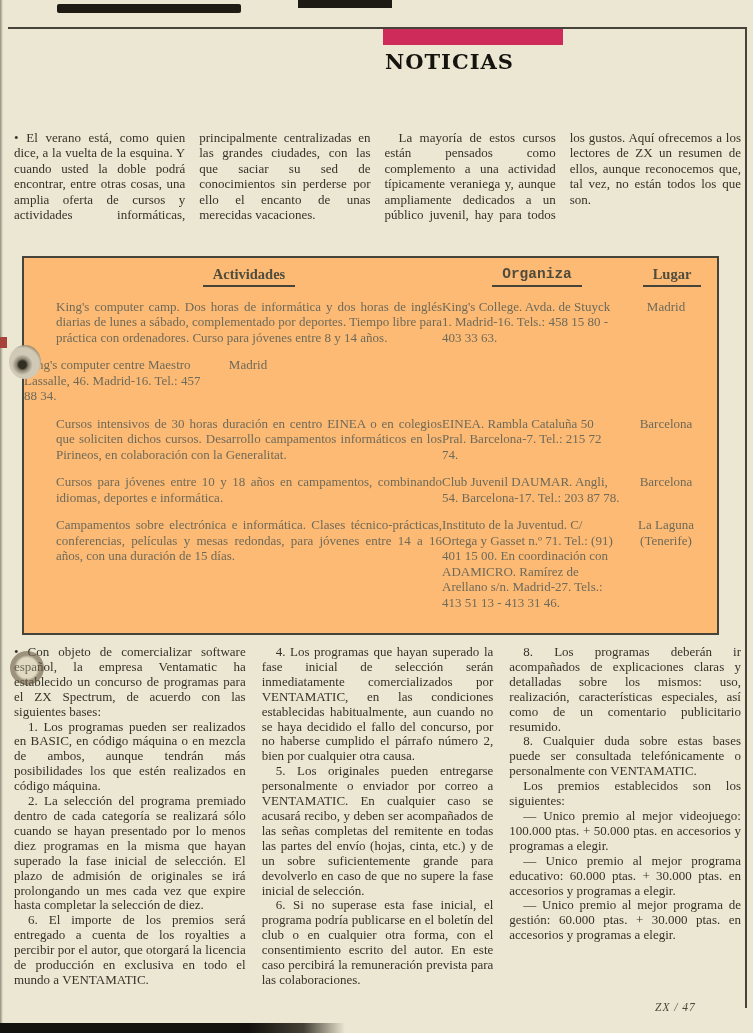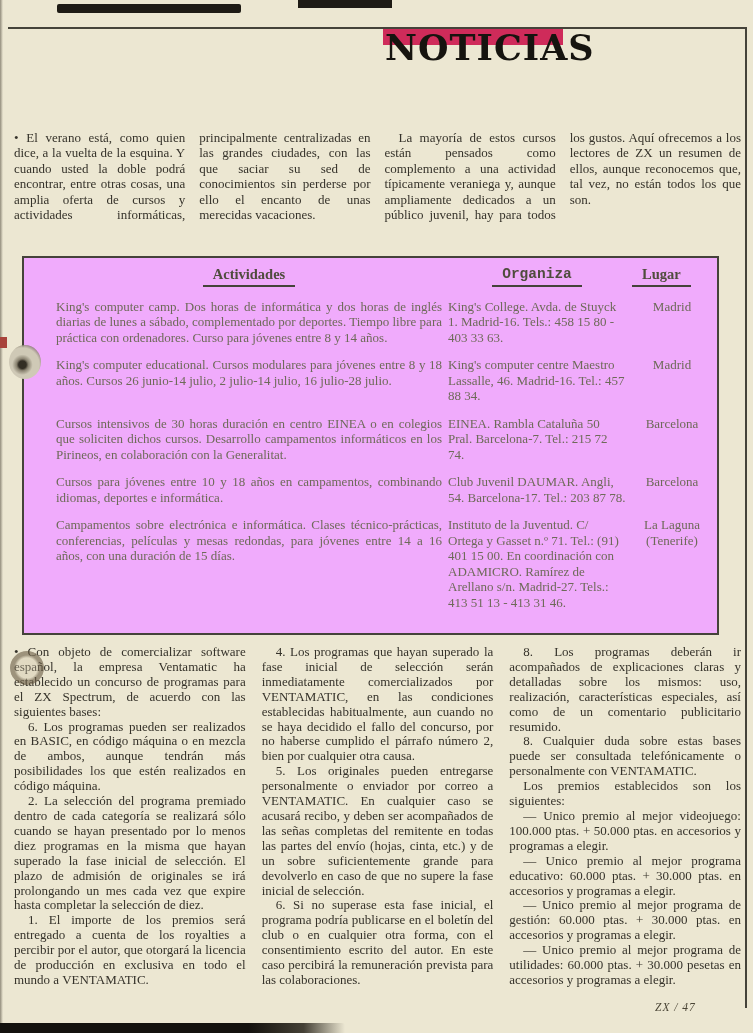--- a/index.html
+++ b/index.html
@@ -11,51 +11,51 @@
   }
   .abs{position:absolute;}
   
   .left-scan-edge{left:0;top:0;width:3px;height:1033px;
     background:linear-gradient(90deg,rgba(70,64,52,.55),rgba(70,64,52,0));}
   .top-mark-left{left:57px;top:4px;width:184px;height:9px;background:#1e1b15;border-radius:2px;}
   .top-mark-right{left:298px;top:0;width:94px;height:8px;background:#1e1b15;}
   .top-rule{left:8px;top:27px;width:739px;height:2px;background:#45433a;}
   .right-rule{left:745px;top:27px;width:2px;height:981px;background:#45433a;}
   .accent-bar{left:383px;top:29px;width:180px;height:16px;background:#cf2b5a;}
-  .masthead{left:385px;top:33px;
+  .masthead{left:385px;top:47px;
     font-family:"DejaVu Serif","Liberation Serif",serif;
-    font-weight:bold;font-size:35px;line-height:30px;letter-spacing:1px;color:#16140f;}
+    font-weight:bold;font-size:21px;line-height:30px;letter-spacing:1px;color:#16140f;}
   .bottom-scan-edge{left:0;top:1023px;width:345px;height:10px;
     background:linear-gradient(90deg,#14120e 0%,#14120e 72%,#444035 88%,rgba(68,64,53,0) 100%);
     border-radius:0 3px 0 0;}
   .red-edge-mark{left:0;top:337px;width:7px;height:11px;background:#a8433b;}
   .hole-punch{left:9px;top:345px;width:32px;height:34px;border-radius:50%;
     background:radial-gradient(circle at 42% 58%, #332e24 0 14%, #8a8371 22%, #cfc9b6 38% 62%, rgba(120,113,94,.75) 76%, rgba(120,113,94,0) 86%);}
   .coffee-stain{left:10px;top:651px;width:34px;height:34px;border-radius:50%;
     background:radial-gradient(circle, rgba(205,193,165,.35) 0 42%, rgba(104,90,66,.6) 54% 70%, rgba(104,90,66,0) 80%);}
   .page-number{left:655px;top:1001px;font-style:italic;font-size:11.5px;
     letter-spacing:1px;color:#4a4536;}
   
   .intro{left:14px;top:130px;width:727px;height:114px;overflow:hidden;
     column-count:4;column-gap:14px;
     font-size:13px;line-height:15.4px;text-align:justify;hyphens:auto;}
   .intro p{margin:0;}
   .intro p.indent{text-indent:14px;}
   
   .dir-table{left:22px;top:256px;width:697px;height:379px;box-sizing:border-box;
-    border:2px solid #45433a;background:#f0abfc;
+    border:2px solid #45433a;background:#fdba74;
     color:#6e6a59;font-size:13px;line-height:15.5px;}
   .dir-head{display:flex;margin-top:9px;color:#4f4c3d;font-weight:bold;font-size:14.5px;}
   .dir-head .h-act{margin-left:32px;width:386px;text-align:center;}
   .dir-head .h-org{margin-left:6px;width:178px;text-align:center;font-family:Liberation Mono, monospace;}
-  .dir-head .h-lug{margin-left:6px;width:80px;}
+  .dir-head .h-lug{margin-left:6px;width:80px;text-align:center;}
   .dir-head span{display:inline-block;border-bottom:2px solid #45433a;padding:0 10px 2px;}
   .dir-row{display:flex;margin-top:12px;}
   .cell-act{margin-left:32px;width:386px;text-align:justify;hyphens:auto;}
-  .cell-org{margin-left:6px;width:178px;}
+  .cell-org{width:178px;}
   .cell-lug{margin-left:6px;width:80px;text-align:center;}
   
   .article{left:14px;top:645px;width:727px;height:362px;overflow:hidden;
     column-count:3;column-gap:16px;
     font-size:13px;line-height:14.9px;text-align:justify;hyphens:auto;}
   .article p{margin:0;text-indent:14px;}
   .article p.no-indent{text-indent:0;}
 </style>
 </head>
 <body>
@@ -81,21 +81,20 @@
     <div class="h-org"><span>Organiza</span></div>
     <div class="h-lug"><span>Lugar</span></div>
   </div>
 
   <div class="dir-row">
     <div class="cell-act">King's computer camp. Dos horas de informática y dos horas de inglés diarias de lunes a sábado, complementado por deportes. Tiempo libre para práctica con ordenadores. Curso para jóvenes entre 8 y 14 años.</div>
     <div class="cell-org">King's College. Avda. de Stuyck 1. Madrid-16. Tels.: 458 15 80 - 403 33 63.</div>
     <div class="cell-lug">Madrid</div>
   </div>
   <div class="dir-row">
-    <div class="cell-act">King's computer educational. Cursos modulares para jóvenes entre 8 y 18 años. Cursos 26 junio-14 julio, 2 julio-14 julio, 16 julio-28 julio.</div>
     <div class="cell-org">King's computer centre Maestro Lassalle, 46. Madrid-16. Tel.: 457 88 34.</div>
     <div class="cell-lug">Madrid</div>
   </div>
   <div class="dir-row">
     <div class="cell-act">Cursos intensivos de 30 horas duración en centro EINEA o en colegios que soliciten dichos cursos. Desarrollo campamentos informáticos en los Pirineos, en colaboración con la Generalitat.</div>
     <div class="cell-org">EINEA. Rambla Cataluña 50 Pral. Barcelona-7. Tel.: 215 72 74.</div>
     <div class="cell-lug">Barcelona</div>
   </div>
   <div class="dir-row">
     <div class="cell-act">Cursos para jóvenes entre 10 y 18 años en campamentos, combinando idiomas, deportes e informática.</div>
@@ -104,32 +103,31 @@
   </div>
   <div class="dir-row">
     <div class="cell-act">Campamentos sobre electrónica e informática. Clases técnico-prácticas, conferencias, películas y mesas redondas, para jóvenes entre 14 a 16 años, con una duración de 15 días.</div>
     <div class="cell-org">Instituto de la Juventud. C/ Ortega y Gasset n.º 71. Tel.: (91) 401 15 00. En coordinación con ADAMICRO. Ramírez de Arellano s/n. Madrid-27. Tels.: 413 51 13 - 413 31 46.</div>
     <div class="cell-lug">La Laguna (Tenerife)</div>
   </div>
 </div>
 
 <div class="abs article">
   <p class="no-indent">• Con objeto de comercializar software español, la empresa Ventamatic ha establecido un concurso de programas para el ZX Spectrum, de acuerdo con las siguientes bases:</p>
-  <p>6. Los programas pueden ser realizados en BASIC, en código máquina o en mezcla de ambos, aunque tendrán más posibilidades los que estén realizados en código máquina.</p>
+  <p>1. Los programas pueden ser realizados en BASIC, en código máquina o en mezcla de ambos, aunque tendrán más posibilidades los que estén realizados en código máquina.</p>
   <p>2. La selección del programa premiado dentro de cada categoría se realizará sólo cuando se hayan presentado por lo menos diez programas en la misma que hayan superado la fase inicial de selección. El plazo de admisión de originales se irá prolongando un mes cada vez que expire hasta completar la selección de diez.</p>
-  <p>1. El importe de los premios será entregado a cuenta de los royalties a percibir por el autor, que otorgará la licencia de producción en exclusiva en todo el mundo a VENTAMATIC.</p>
+  <p>6. El importe de los premios será entregado a cuenta de los royalties a percibir por el autor, que otorgará la licencia de producción en exclusiva en todo el mundo a VENTAMATIC.</p>
   <p>4. Los programas que hayan superado la fase inicial de selección serán inmediatamente comercializados por VENTAMATIC, en las condiciones establecidas habitualmente, aun cuando no se haya decidido el fallo del concurso, por no haberse cumplido el párrafo número 2, bien por cualquier otra causa.</p>
   <p>5. Los originales pueden entregarse personalmente o enviador por correo a VENTAMATIC. En cualquier caso se acusará recibo, y deben ser acompañados de las señas completas del remitente en todas las partes del envío (hojas, cinta, etc.) y de un sobre suficientemente grande para devolverlo en caso de que no supere la fase inicial de selección.</p>
   <p>6. Si no superase esta fase inicial, el programa podría publicarse en el boletín del club o en cualquier otra forma, con el consentimiento escrito del autor. En este caso percibirá la remuneración prevista para las colaboraciones.</p>
   <p>8. Los programas deberán ir acompañados de explicaciones claras y detalladas sobre los mismos: uso, realización, características especiales, así como de un comentario publicitario resumido.</p>
   <p>8. Cualquier duda sobre estas bases puede ser consultada telefónicamente o personalmente con VENTAMATIC.</p>
   <p>Los premios establecidos son los siguientes:</p>
   <p>— Unico premio al mejor videojuego: 100.000 ptas. + 50.000 ptas. en accesorios y programas a elegir.</p>
   <p>— Unico premio al mejor programa educativo: 60.000 ptas. + 30.000 ptas. en accesorios y programas a elegir.</p>
   <p>— Unico premio al mejor programa de gestión: 60.000 ptas. + 30.000 ptas. en accesorios y programas a elegir.</p>
-  <p>— Unico premio al mejor programa de utilidades: 60.000 ptas. + 30.000 pesetas en accesorios y programas a elegir.</p>
 
 </div>
 
 <div class="abs hole-punch"></div>
 <div class="abs coffee-stain"></div>
 
 <div class="abs page-number">ZX / 47</div>
 
 </body></html>

